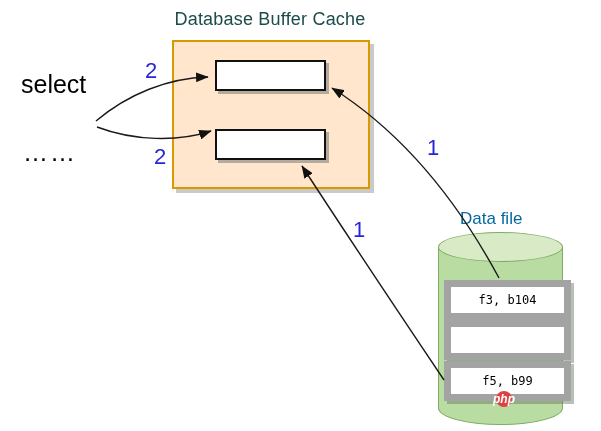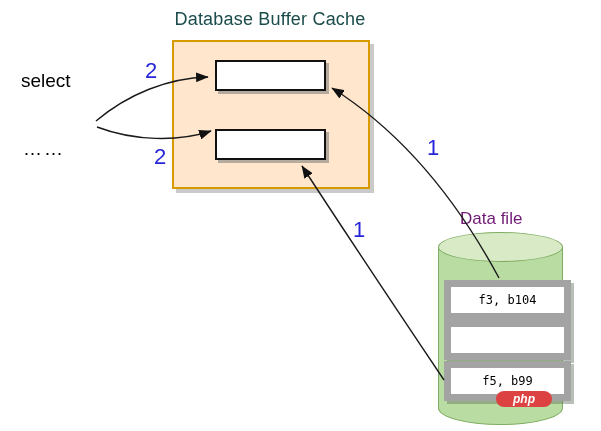--- a/index.html
+++ b/index.html
@@ -7,34 +7,34 @@
     position:relative;width:601px;height:431px;background:#ffffff;overflow:hidden;
     font-family:"Liberation Sans", sans-serif;
   }
   .abs{position:absolute;}
   .title{
     left:150px;top:9px;width:240px;text-align:center;
     font-size:18px;color:#1b4b4b;letter-spacing:.2px;
   }
   .datafile-title{
     left:460px;top:209px;width:110px;
-    font-size:17px;color:#701a75;
+    font-size:17px;color:#0369a1;
   }
   .cache-box{
     left:172px;top:40px;width:194px;height:145px;
     background:#ffe6cc;border:2px solid #d79b00;
     box-shadow:4px 4px 0 rgba(150,150,150,.5);
   }
   .buffer{
     width:107px;height:27px;background:#ffffff;border:2px solid #111;
     box-shadow:3px 3px 0 rgba(120,120,120,.55);
   }
   .buffer1{left:215px;top:60px;}
   .buffer2{left:215px;top:129px;}
-  .qlabel{font-size:19px;color:#000;}
+  .qlabel{font-size:25px;color:#000;}
   .q-select{left:21px;top:70px;}
   .q-update{left:15px;top:110px;}
   .q-dots{left:23px;top:138px;letter-spacing:2px;}
   .stepnum{font-size:22px;color:#2626d8;width:22px;text-align:center;}
   .s2a{left:140px;top:58px;}
   .s2b{left:149px;top:144px;}
   .s1a{left:422px;top:135px;}
   .s1b{left:348px;top:217px;}
   .cyl-body{
     left:438px;top:246px;width:125px;height:179px;
@@ -52,21 +52,21 @@
     box-shadow:3px 3px 0 rgba(100,115,95,.45);
     display:flex;align-items:center;justify-content:center;
     font-family:"DejaVu Sans Mono", monospace;font-size:12px;color:#000;
     z-index:5;
   }
   .b-f3{top:280px;}
   .b-empty{top:320px;}
   .b-f5{top:361px;}
   svg.arrows{left:0;top:0;z-index:8;pointer-events:none;}
   .php-pill{
-    left:496px;top:391px;width:56px;height:16px;border-radius:9px;
+    left:496px;top:391px;width:16px;height:16px;border-radius:9px;
     background:#dc4242;color:#fff;font-size:12px;font-style:italic;font-weight:bold;
     display:flex;align-items:center;justify-content:center;z-index:20;
   }
   .php-cn{
     left:537px;top:389px;font-size:16px;font-weight:600;color:#3b3b3b;
     letter-spacing:1px;z-index:20;
   }
   .watermark{
     left:371px;top:402px;font-size:16px;color:#cdcdcd;opacity:.9;z-index:30;
     white-space:nowrap;

